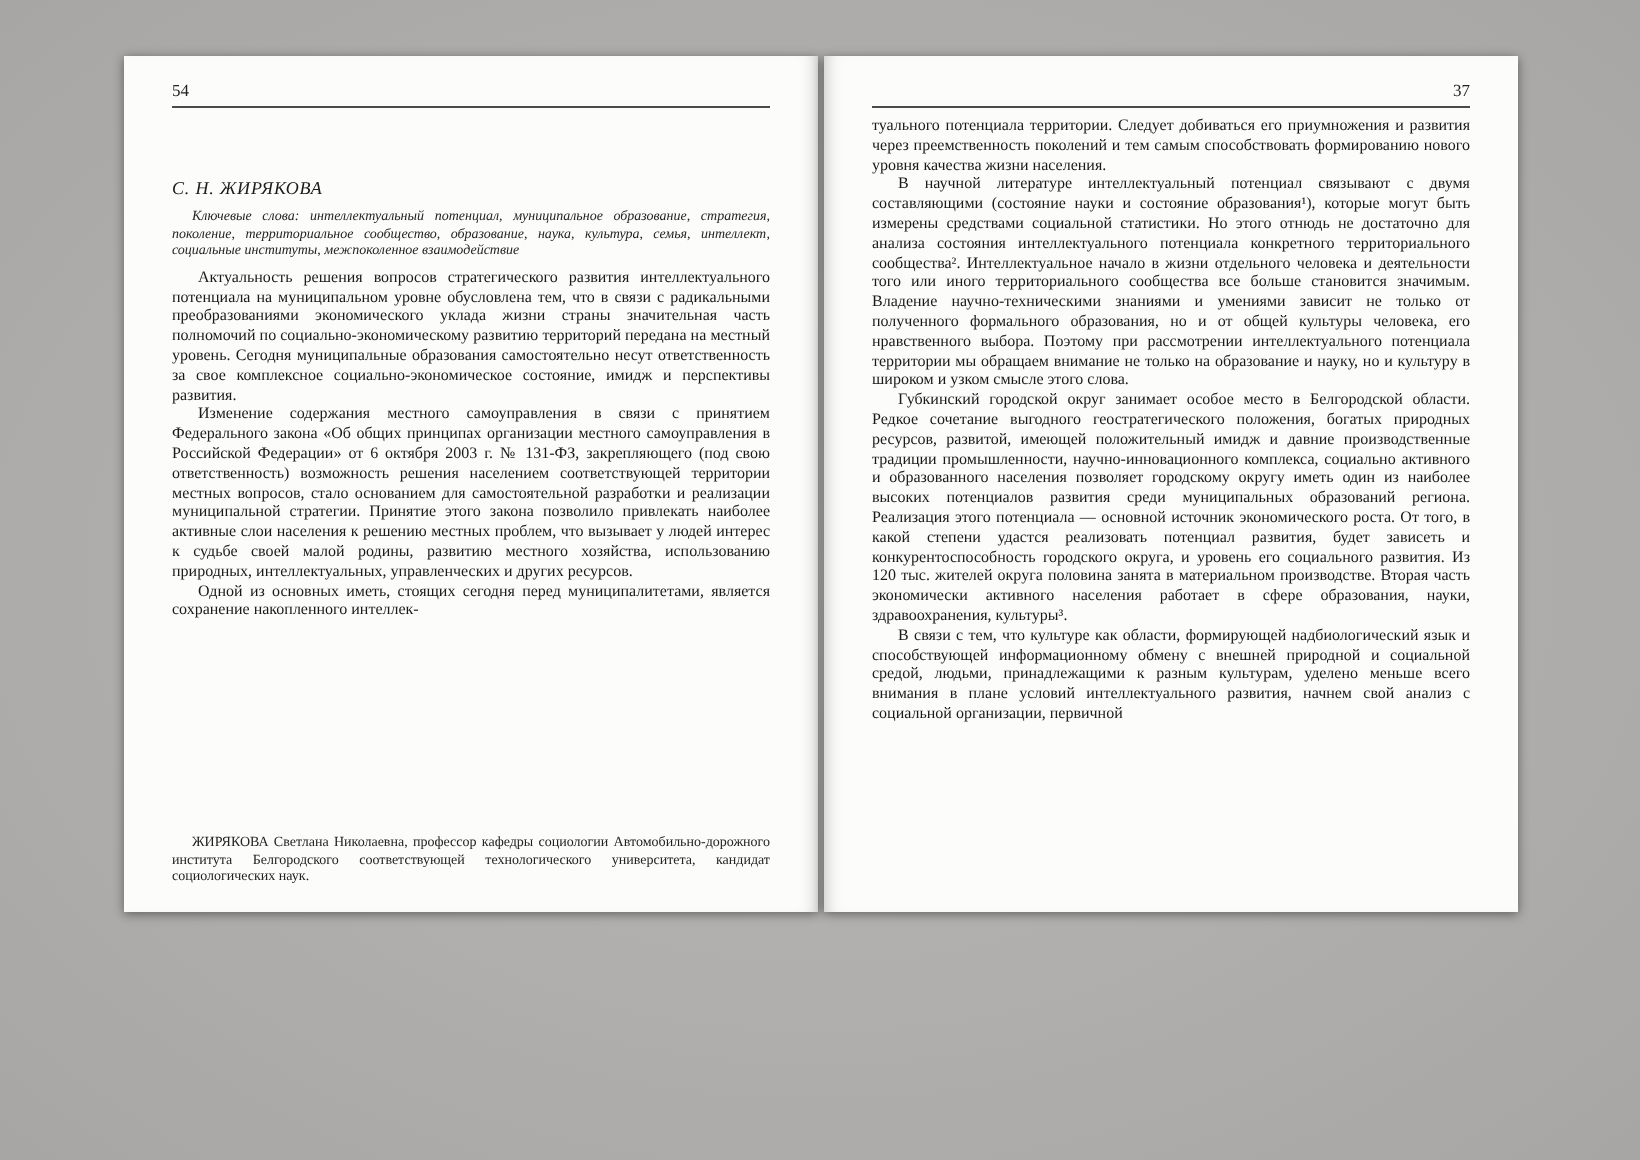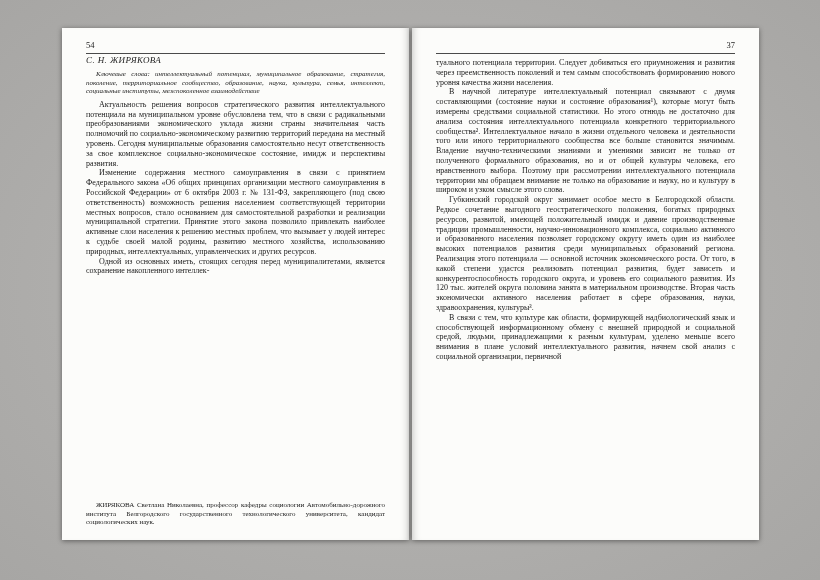--- a/index.html
+++ b/index.html
@@ -16,21 +16,21 @@
   .stage {
     position: relative;
     width: 820px;
     height: 580px;
     background: radial-gradient(ellipse at center, #b9b8b6 0%, #a7a6a4 100%);
   }
   .page {
     position: absolute;
     top: 28px;
     width: 347px;
-    height: 512px;
+    height: 428px;
     background: #fcfcfa;
     box-sizing: border-box;
     padding: 12px 24px 13px 24px;
     display: flex;
     flex-direction: column;
     color: #1a1a1a;
   }
   .page-left {
     left: 62px;
     box-shadow: 0 1px 5px rgba(0,0,0,.45), inset -7px 0 9px -7px rgba(0,0,0,.28);
@@ -46,20 +46,21 @@
   }
   .page-right .running-head {
     text-align: right;
   }
   .head-rule {
     border-top: 1px solid #4a4a4a;
     margin-top: 3px;
   }
   .article-head {
     display: flex;
+    margin-top: 34px;
   }
   .author {
     width: 98px;
     flex: none;
     font-size: 9px;
     font-style: italic;
     letter-spacing: .4px;
     padding-top: 1px;
     color: #1c1c1c;
     white-space: nowrap;
@@ -121,21 +122,21 @@
     </div>
 
     <p class="kw">Ключевые слова: интеллектуальный потенциал, муниципальное образование, стратегия, поколение, территориальное сообщество, образование, наука, культура, семья, интеллект, социальные институты, межпоколенное взаимодействие</p>
 
     <div class="body-block">
       <p class="body-p">Актуальность решения вопросов стратегического развития интеллектуального потенциала на муниципальном уровне обусловлена тем, что в связи с радикальными преобразованиями экономического уклада жизни страны значительная часть полномочий по социально-экономическому развитию территорий передана на местный уровень. Сегодня муниципальные образования самостоятельно несут ответственность за свое комплексное социально-экономическое состояние, имидж и перспективы развития.</p>
       <p class="body-p">Изменение содержания местного самоуправления в связи с принятием Федерального закона «Об общих принципах организации местного самоуправления в Российской Федерации» от 6 октября 2003 г. № 131-ФЗ, закрепляющего (под свою ответственность) возможность решения населением соответствующей территории местных вопросов, стало основанием для самостоятельной разработки и реализации муниципальной стратегии. Принятие этого закона позволило привлекать наиболее активные слои населения к решению местных проблем, что вызывает у людей интерес к судьбе своей малой родины, развитию местного хозяйства, использованию природных, интеллектуальных, управленческих и других ресурсов.</p>
       <p class="body-p">Одной из основных иметь, стоящих сегодня перед муниципалитетами, является сохранение накопленного интеллек-</p>
     </div>
 
-    <div class="footnote">ЖИРЯКОВА Светлана Николаевна, профессор кафедры социологии Автомобильно-дорожного института Белгородского государственного технологического университета, кандидат социологических наук.</div>
+    <div class="footnote">ЖИРЯКОВА Светлана Николаевна, профессор кафедры социологии Автомобильно-дорожного института Белгородского соответствующей технологического университета, кандидат социологических наук.</div>
   </div>
 
   <div class="page page-right">
     <div class="running-head">37</div>
     <div class="head-rule"></div>
 
     <div class="body-block">
       <p class="body-p no-indent">туального потенциала территории. Следует добиваться его приумножения и развития через преемственность поколений и тем самым способствовать формированию нового уровня качества жизни населения.</p>
       <p class="body-p">В научной литературе интеллектуальный потенциал связывают с двумя составляющими (состояние науки и состояние образования¹), которые могут быть измерены средствами социальной статистики. Но этого отнюдь не достаточно для анализа состояния интеллектуального потенциала конкретного территориального сообщества². Интеллектуальное начало в жизни отдельного человека и деятельности того или иного территориального сообщества все больше становится значимым. Владение научно-техническими знаниями и умениями зависит не только от полученного формального образования, но и от общей культуры человека, его нравственного выбора. Поэтому при рассмотрении интеллектуального потенциала территории мы обращаем внимание не только на образование и науку, но и культуру в широком и узком смысле этого слова.</p>
       <p class="body-p">Губкинский городской округ занимает особое место в Белгородской области. Редкое сочетание выгодного геостратегического положения, богатых природных ресурсов, развитой, имеющей положительный имидж и давние производственные традиции промышленности, научно-инновационного комплекса, социально активного и образованного населения позволяет городскому округу иметь один из наиболее высоких потенциалов развития среди муниципальных образований региона. Реализация этого потенциала — основной источник экономического роста. От того, в какой степени удастся реализовать потенциал развития, будет зависеть и конкурентоспособность городского округа, и уровень его социального развития. Из 120 тыс. жителей округа половина занята в материальном производстве. Вторая часть экономически активного населения работает в сфере образования, науки, здравоохранения, культуры³.</p>

